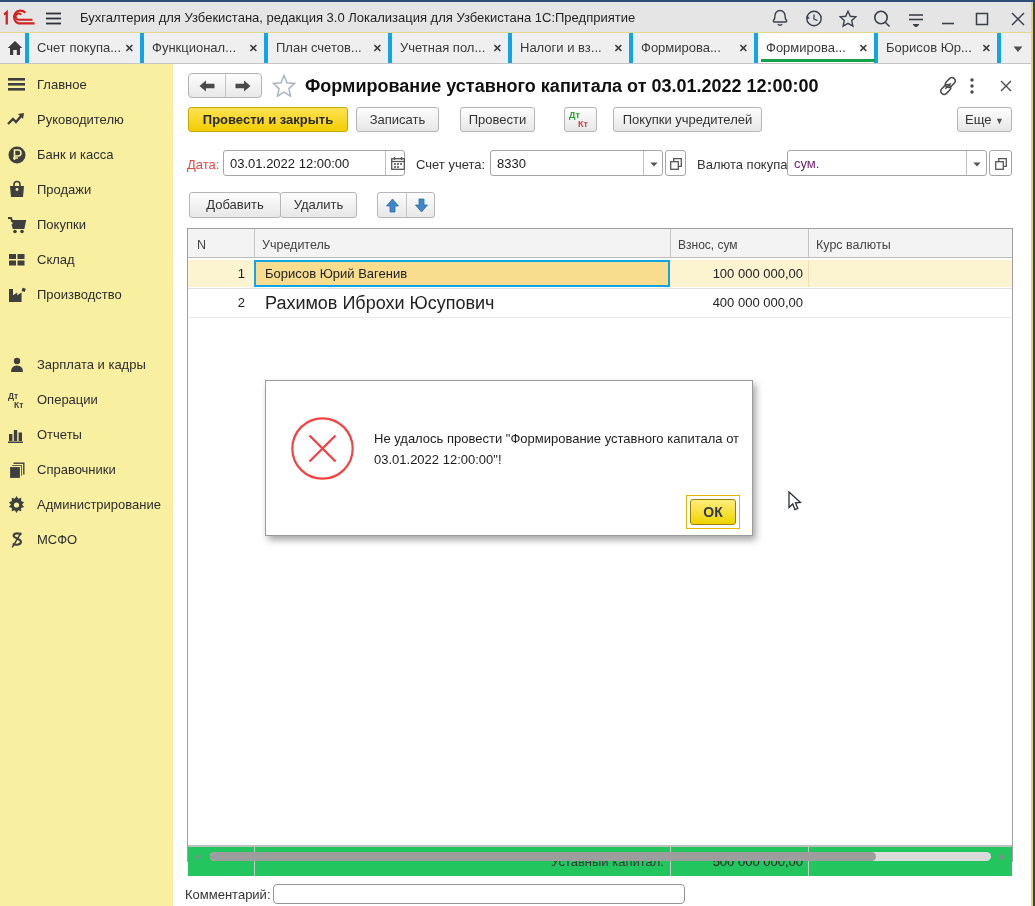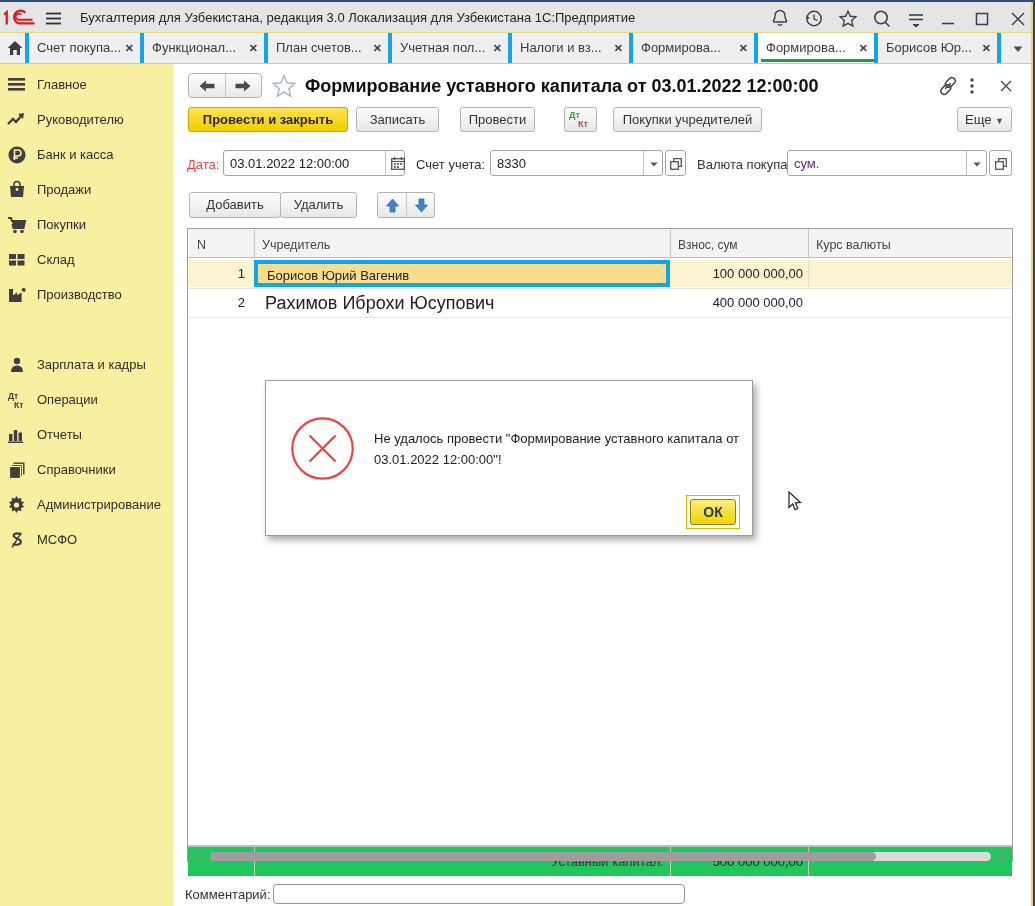--- a/index.html
+++ b/index.html
@@ -329,21 +329,21 @@
     <div class="abs" style="left:74px;top:9px;font-size:12.5px;color:#444;">Учредитель</div>
     <div class="abs" style="left:490px;top:9px;font-size:12px;color:#444;">Взнос, сум</div>
     <div class="abs" style="left:628px;top:9px;font-size:12.5px;color:#444;">Курс валюты</div>
     <div class="abs" style="left:66px;top:0;width:1px;height:29px;background:#c6c6c6;"></div>
     <div class="abs" style="left:482px;top:0;width:1px;height:29px;background:#c6c6c6;"></div>
     <div class="abs" style="left:620px;top:0;width:1px;height:29px;background:#c6c6c6;"></div>
   </div>
 
   <div class="abs" style="left:0;top:31px;width:824px;height:27px;background:#fcf3d0;">
     <div class="abs" style="left:0;top:0;width:57px;height:27px;font-size:13px;color:#222;text-align:right;line-height:27px;">1</div>
-    <div class="abs" style="left:66px;top:0;width:416px;height:27px;background:#f7dd8d;border:4px solid #0ea5e9;">
+    <div class="abs" style="left:66px;top:0;width:416px;height:27px;background:#f7dd8d;border:2px solid #0ea5e9;">
       <div class="abs" style="left:9px;top:4px;font-size:13px;color:#222;">Борисов Юрий Вагенив</div>
     </div>
     <div class="abs" style="left:482px;top:0;width:133px;height:27px;font-size:13px;color:#222;text-align:right;line-height:27px;">100 000 000,00</div>
     <div class="abs" style="left:620px;top:0;width:1px;height:27px;background:#ecdfb4;"></div>
   </div>
   <div class="abs" style="left:0;top:59px;width:824px;height:1px;background:#e2e2e2;"></div>
 
   <div class="abs" style="left:0;top:60px;width:824px;height:28px;background:#fff;">
     <div class="abs" style="left:0;top:0;width:57px;height:28px;font-size:13px;color:#222;text-align:right;line-height:28px;">2</div>
     <div class="abs" style="left:77px;top:0;height:28px;font-size:18px;color:#222;line-height:28px;">Рахимов Иброхи Юсупович</div>

